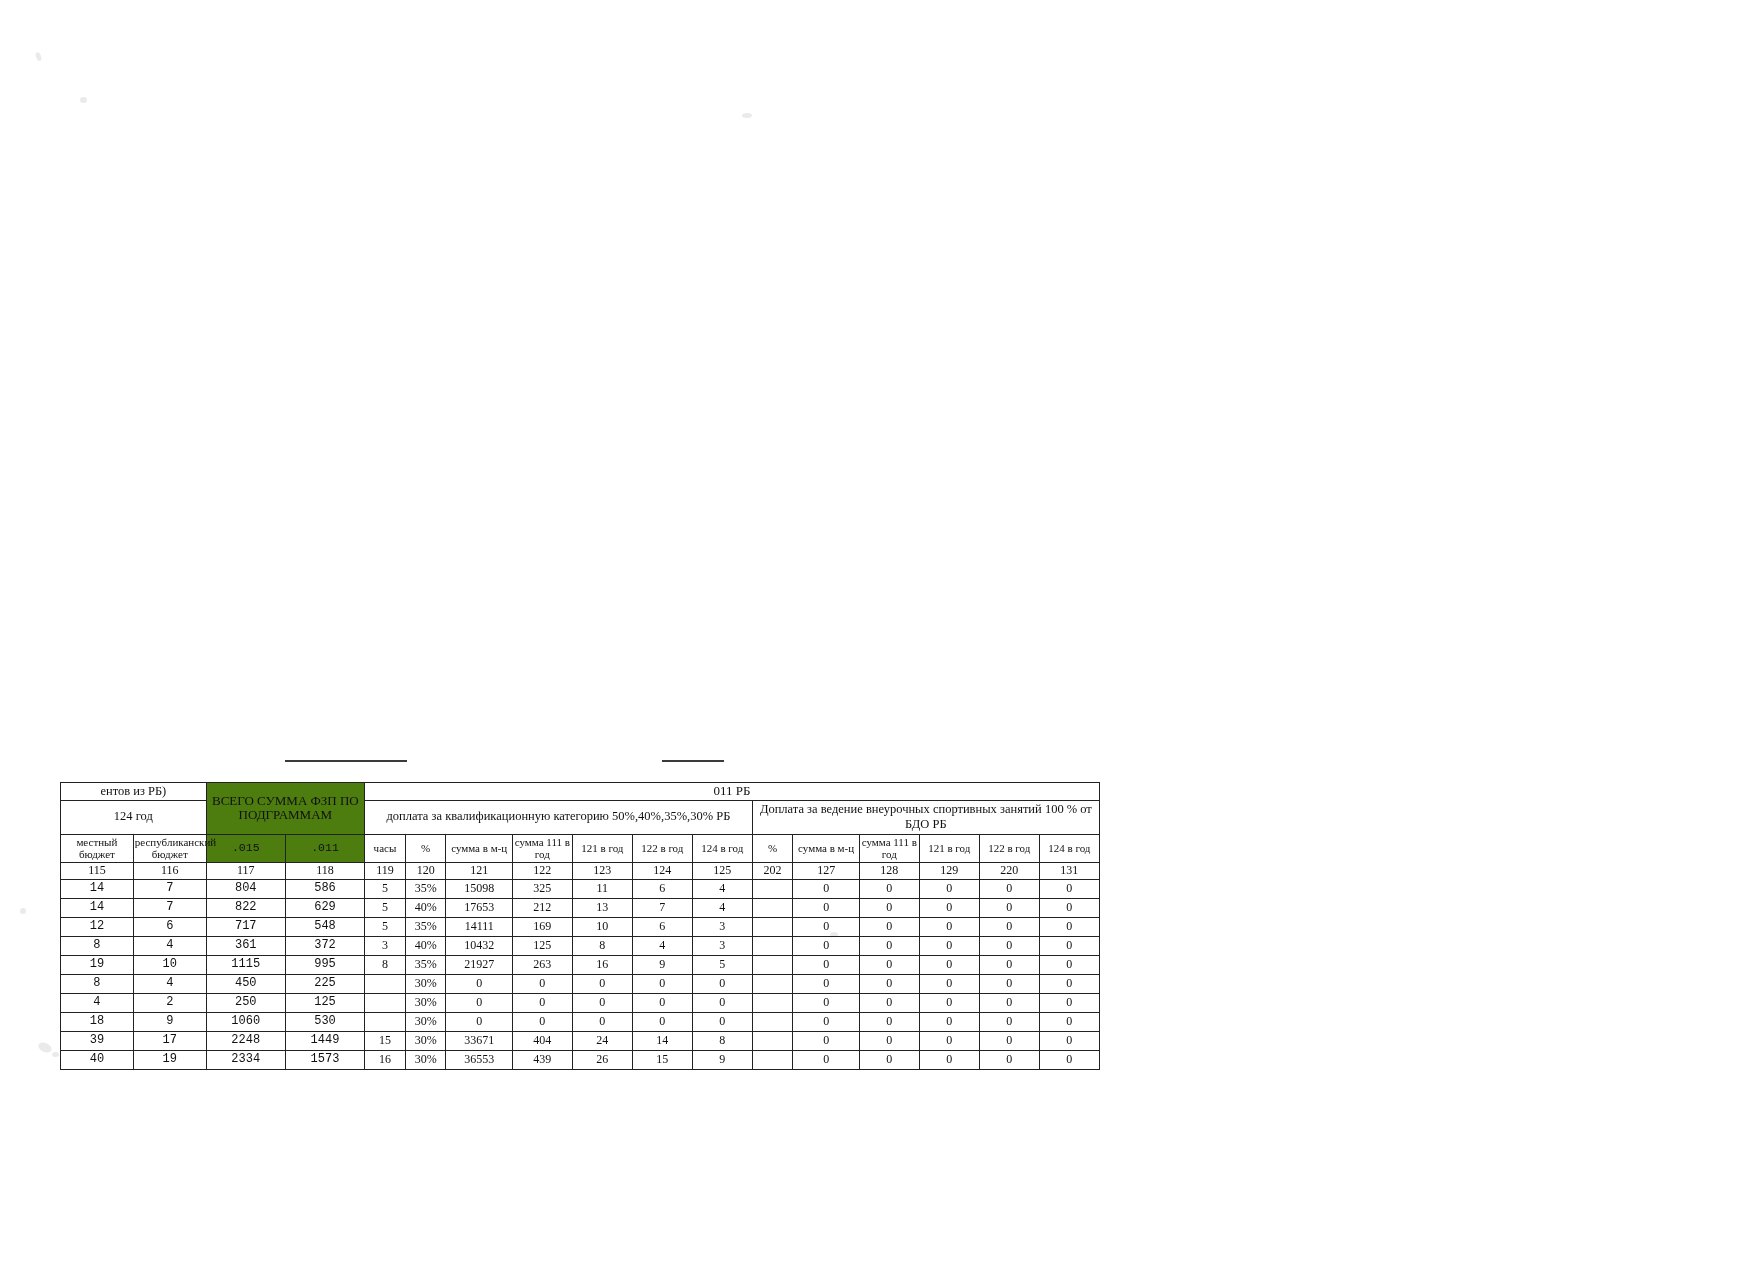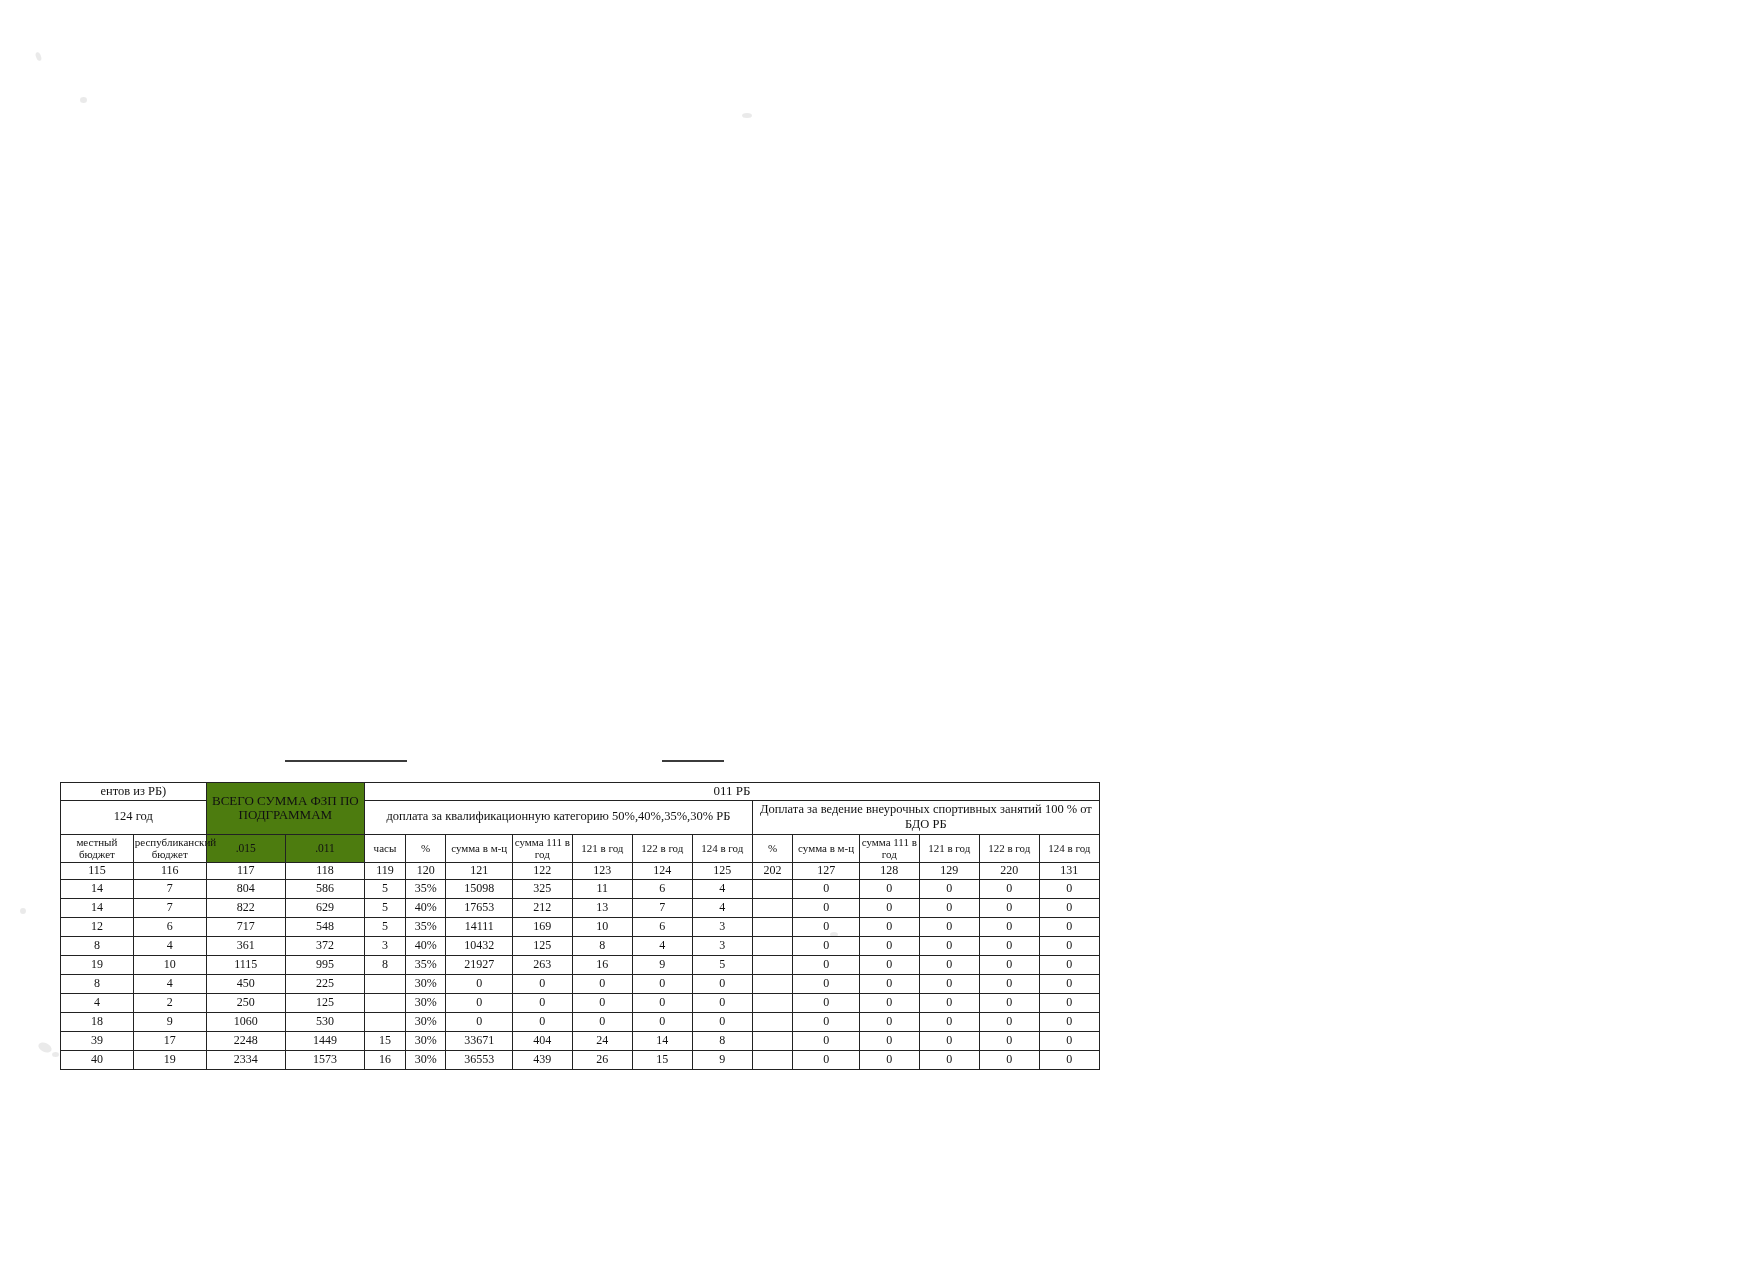--- a/index.html
+++ b/index.html
@@ -85,21 +85,21 @@
   .numrow td {
     font-weight: bold;
     font-size: 12px;
     padding: 1px 0;
   }
   .datarow td {
     font-size: 12px;
     padding: 1px 0;
     height: 16px;
   }
-  .b { font-weight: bold; }
+  .b { font-weight: bold; font-family: Liberation Mono, monospace; }
   .cut-label {
     text-align: left;
     padding-left: 4px;
     font-weight: bold;
     font-size: 12.5px;
     margin-top: 16px;
   }
 </style>
 </head>
 <body>

